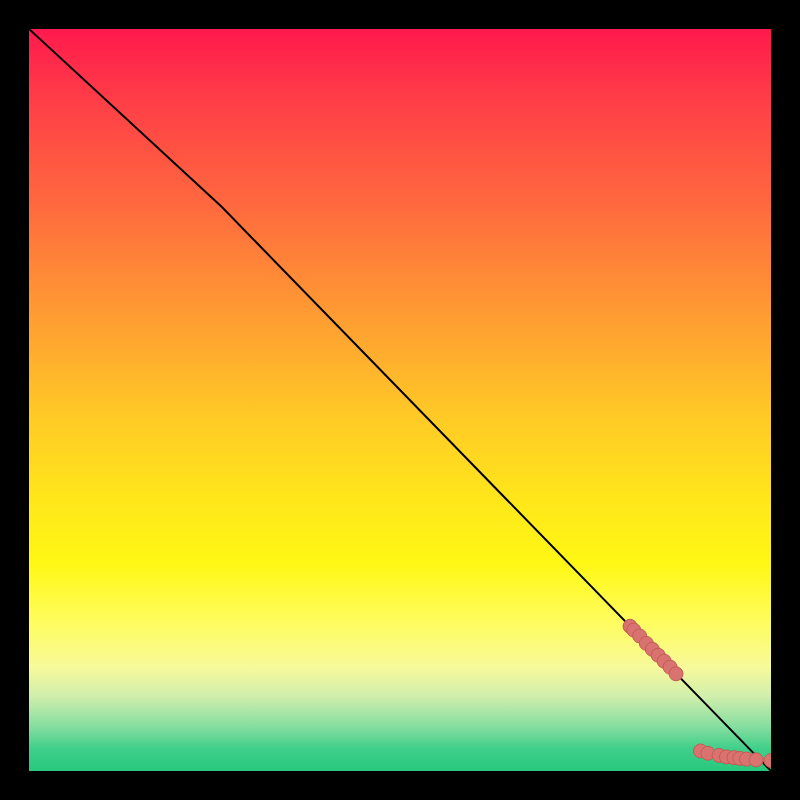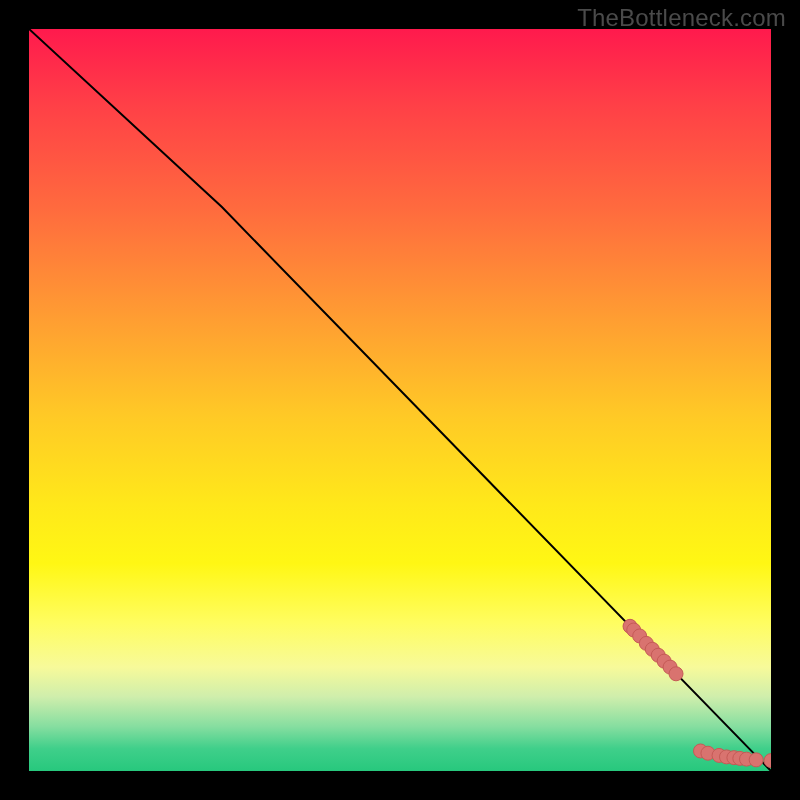--- a/index.html
+++ b/index.html
@@ -82,14 +82,13 @@
           <circle cx="690.0600000000001" cy="726.418" r="7" fill="#d9736f" stroke="#c55a56" stroke-width="1"></circle>
           <circle cx="697.4799999999999" cy="727.902" r="7" fill="#d9736f" stroke="#c55a56" stroke-width="1"></circle>
           <circle cx="704.9" cy="728.644" r="7" fill="#d9736f" stroke="#c55a56" stroke-width="1"></circle>
           <circle cx="710.836" cy="729.386" r="7" fill="#d9736f" stroke="#c55a56" stroke-width="1"></circle>
           <circle cx="717.514" cy="730.128" r="7" fill="#d9736f" stroke="#c55a56" stroke-width="1"></circle>
           <circle cx="727.16" cy="730.87" r="7" fill="#d9736f" stroke="#c55a56" stroke-width="1"></circle>
           <circle cx="742" cy="731.612" r="7" fill="#d9736f" stroke="#c55a56" stroke-width="1"></circle>
         </g>
     </svg>
   </div>
-  <div class="watermark">TheBottleneck.com</div>
 </div>
 
 </body></html>

